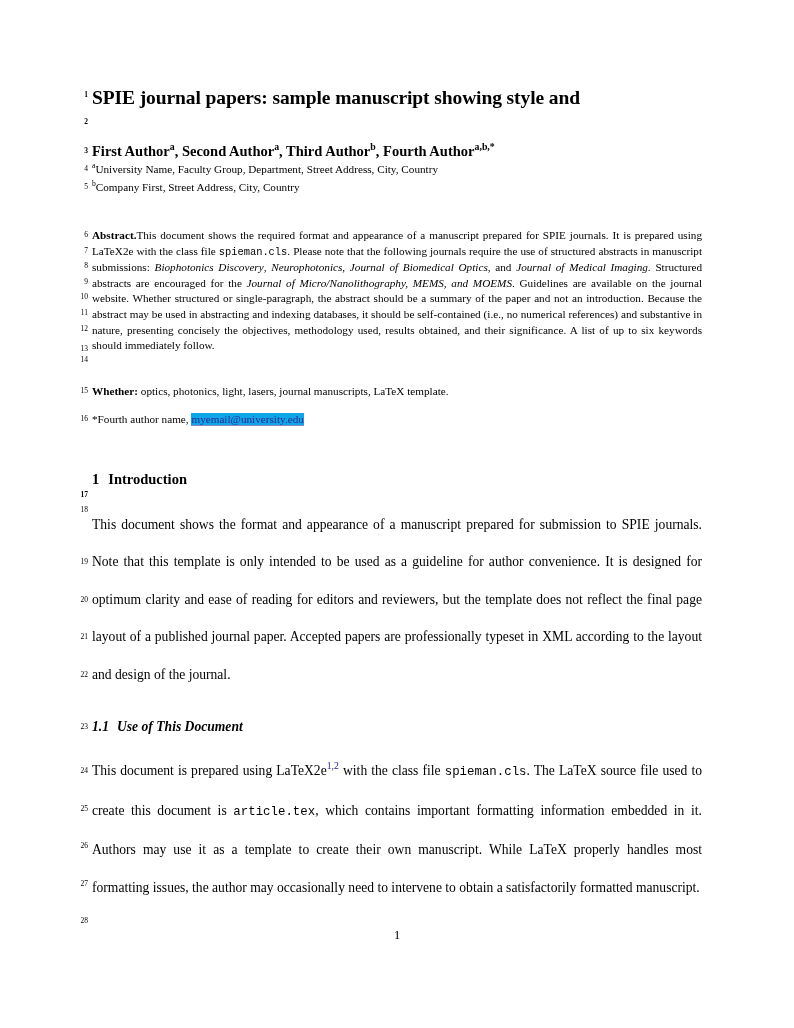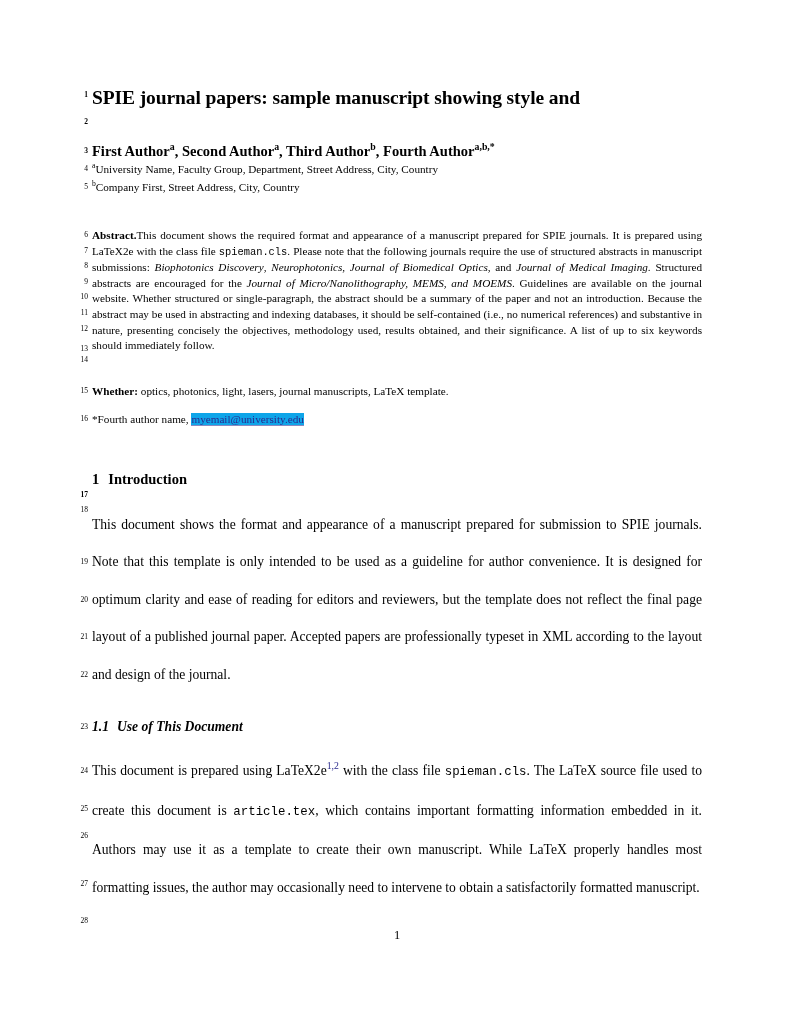--- a/index.html
+++ b/index.html
@@ -203,21 +203,21 @@
     </div>
 
     <div class="subsec-head">
       <span class="lno" style="top:4px; font-style:normal; font-weight:normal;">23</span>
       <span class="num">1.1</span><span>Use of This Document</span>
     </div>
 
     <div class="body-p">
       <span class="lno" style="top:15px;">24</span>
       <span class="lno" style="top:52.5px;">25</span>
-      <span class="lno" style="top:80px;">26</span>
+      <span class="lno" style="top:90px;">26</span>
       <span class="lno" style="top:127.5px;">27</span>
       <span class="lno" style="top:165px;">28</span>
       <span>This document is prepared using LaTeX2e</span><span class="cite">1,2</span><span> with the class file </span><span class="mono2">spieman.cls</span><span>. The LaTeX source file used to create this document is </span><span class="mono2">article.tex</span><span>, which contains important formatting information embedded in it. Authors may use it as a template to create their own manuscript. While LaTeX properly handles most formatting issues, the author may occasionally need to intervene to obtain a satisfactorily formatted manuscript.</span>
     </div>
 
   </div>
 
   <div class="pagenum">1</div>
 </div>
 

